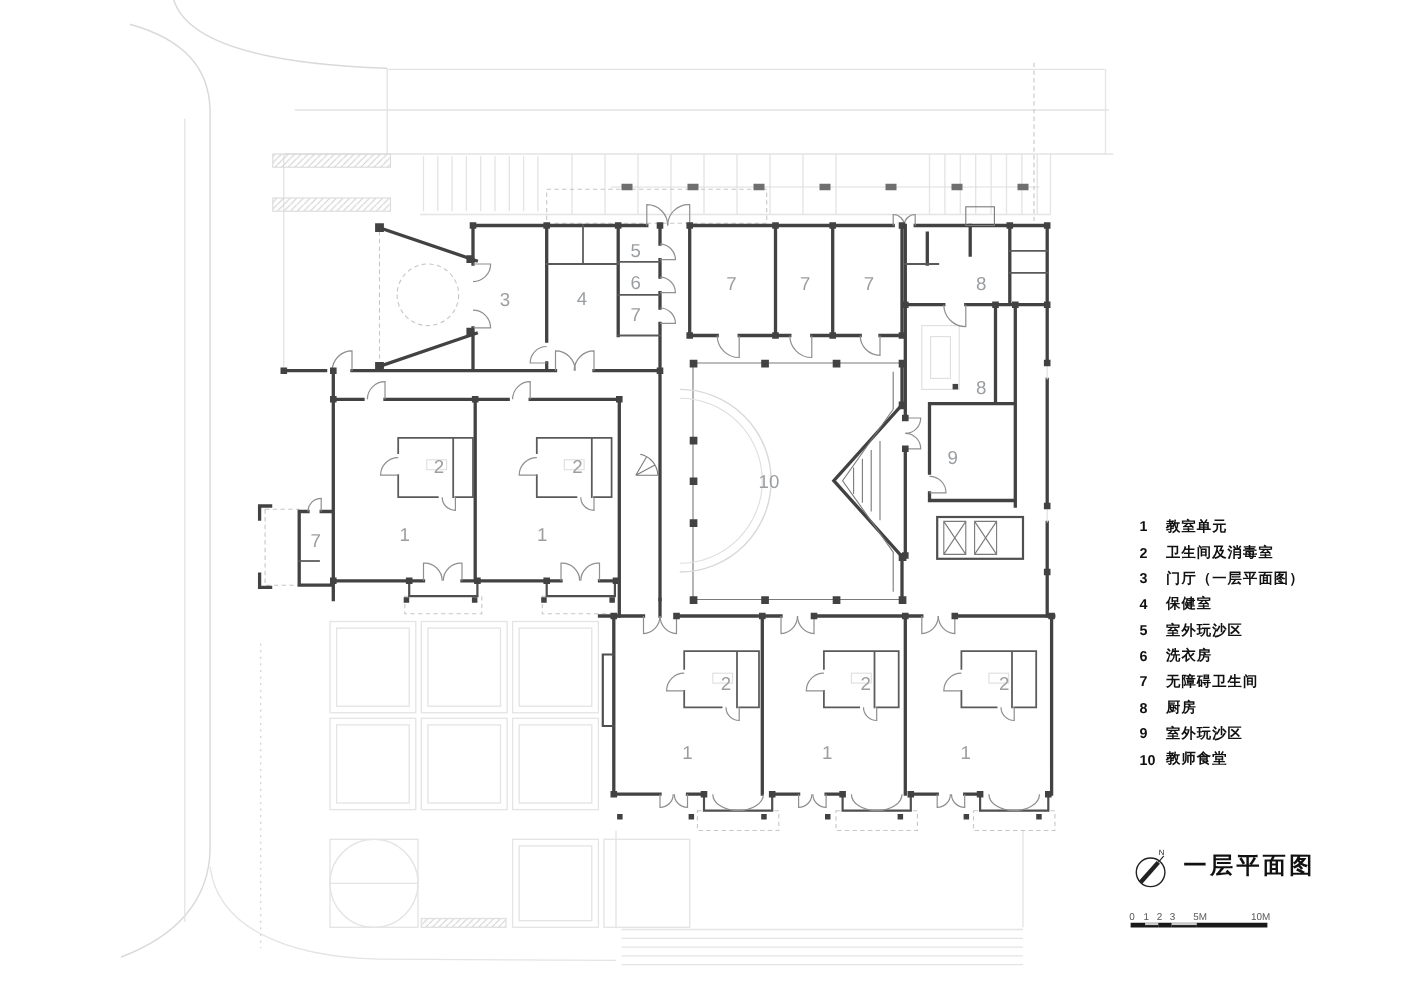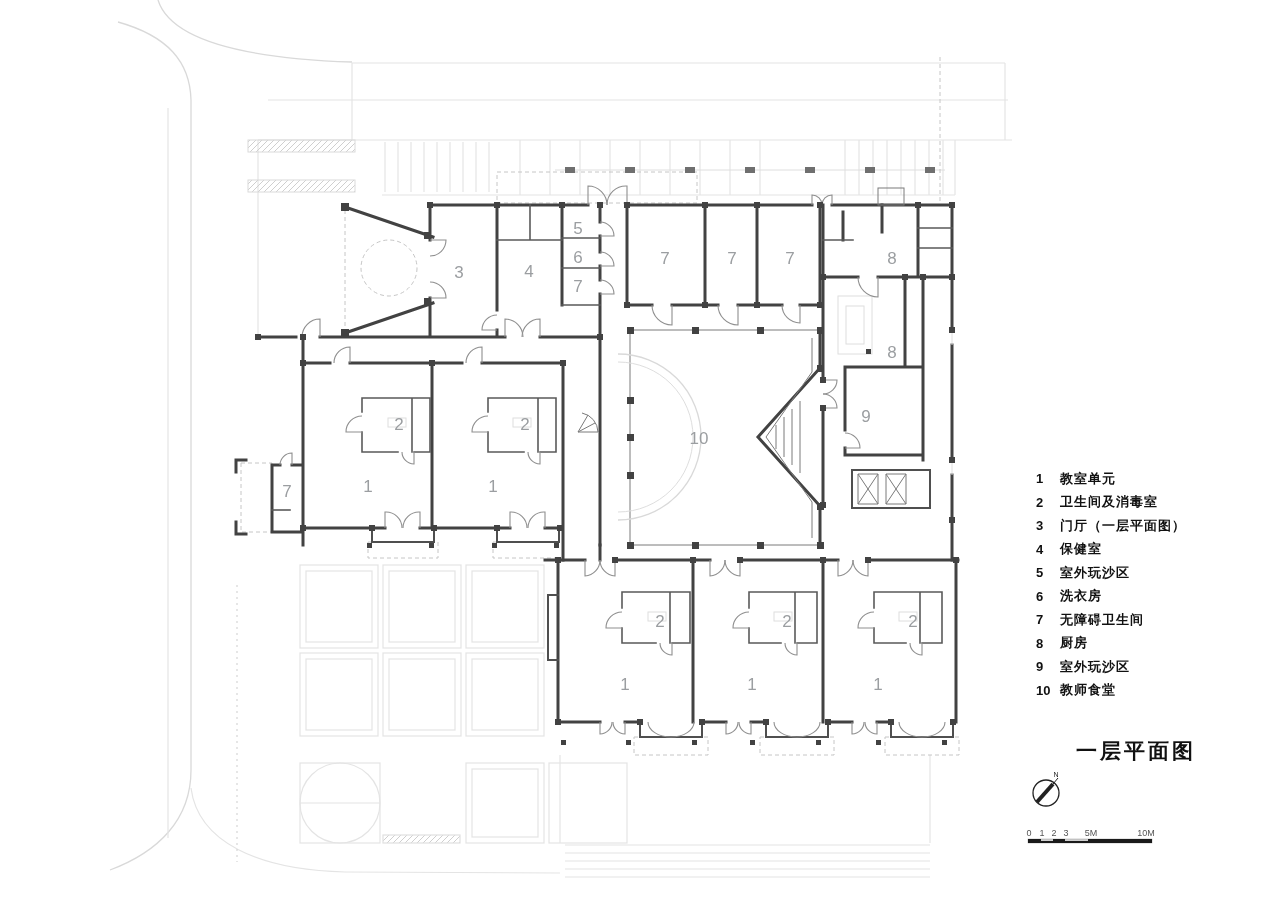--- a/index.html
+++ b/index.html
@@ -20,21 +20,21 @@
   .cols{fill:#424242;stroke:none;}
   .room-num{font-family:"Liberation Sans","DejaVu Sans",sans-serif;font-size:17px;fill:#9b9ea1;text-anchor:middle;}
   .scale-num{font-family:"Liberation Sans","DejaVu Sans",sans-serif;font-size:9px;fill:#555;text-anchor:middle;}
   .nlabel{font-family:"Liberation Sans","DejaVu Sans",sans-serif;font-size:7px;fill:#222;text-anchor:middle;}
   
   #legend{position:absolute;left:1036px;top:467px;color:#111;}
   .legend-row{display:flex;height:23.5px;align-items:center;font-size:13px;font-weight:bold;}
   .legend-row .num{width:24px;flex:0 0 24px;}
   .legend-row .lab{white-space:nowrap;letter-spacing:1px;text-align:right;}
   
-  #title{position:absolute;left:1076px;top:737px;font-size:21px;font-weight:bold;
+  #title{position:absolute;left:1076px;top:773px;font-size:21px;font-weight:bold;
          letter-spacing:3px;color:#111;white-space:nowrap;}
 </style>
 </head>
 <body>
 
 <div id="page">
 
 <svg width="1280" height="905" viewBox="0 0 1280 905">
   <defs>
     <pattern id="hatch" width="6" height="6" patternUnits="userSpaceOnUse">

